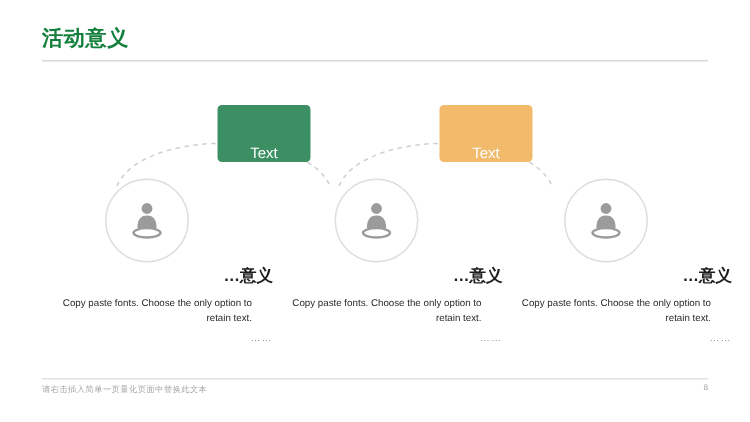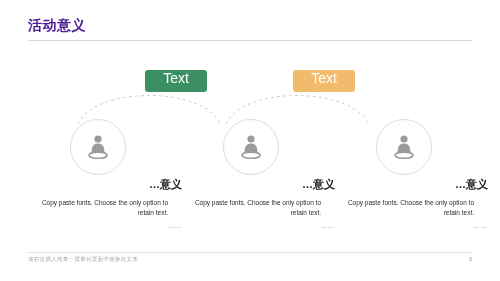--- a/index.html
+++ b/index.html
@@ -20,42 +20,42 @@
     background: #ffffff;
   }
 
   
   .title {
     position: absolute;
     left: 28px;
     top: 17px;
     font-size: 14px;
     font-weight: bold;
-    color: #4c1d95;
+    color: #15803d;
     letter-spacing: 0.5px;
   }
   .title-rule {
     position: absolute;
     left: 28px;
     top: 40px;
     width: 444px;
     height: 1px;
     background: #d9d9d9;
   }
 
   
   .pill {
     position: absolute;
     width: 62px;
-    height: 22px;
+    height: 38px;
     border-radius: 3px;
     display: flex;
-    align-items: flex-start;
+    align-items: flex-end;
     justify-content: center;
-    font-size: 14px;
+    font-size: 10px;
     color: #ffffff;
     font-family: "Liberation Sans", sans-serif;
   }
   .pill-green {
     left: 145px;
     top: 70px;
     background: #3c8f63;
   }
   .pill-orange {
     left: 293px;

